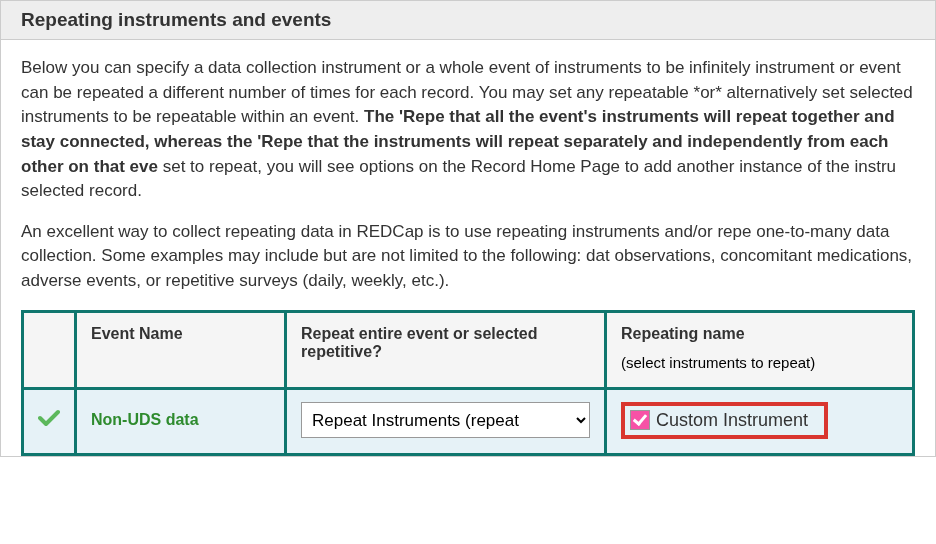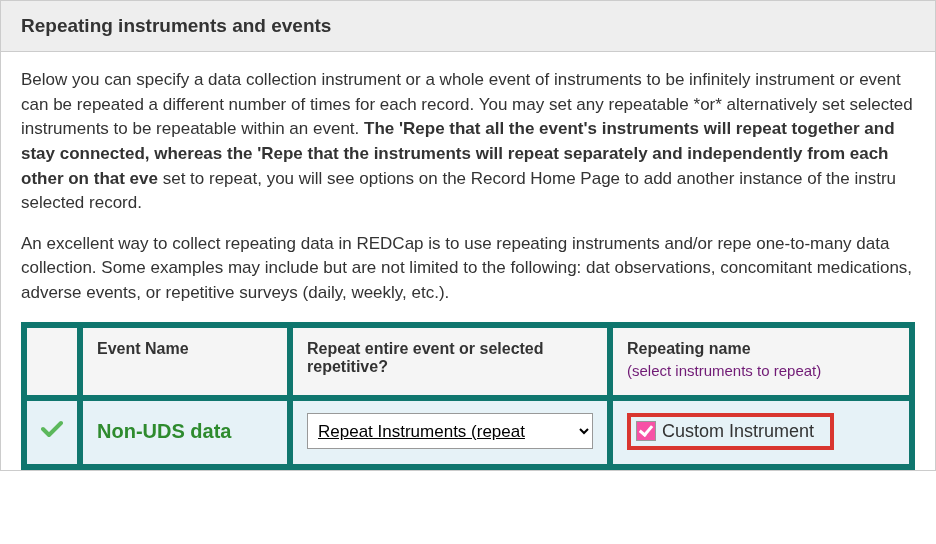--- a/index.html
+++ b/index.html
@@ -12,83 +12,82 @@
     width: 936px;
     height: 544px;
     overflow: hidden;
   }
   .panel {
     border: 1px solid #ccc;
   }
   .panel-header {
     background: #eee;
     border-bottom: 1px solid #ccc;
-    padding: 14px 20px;
+    padding: 8px 20px;
     font-size: 19px;
     font-weight: 700;
     color: #333;
   }
   .panel-body {
     padding: 16px 20px 0 20px;
   }
   .panel-body p {
     margin: 0 0 16px 0;
     line-height: 1.45;
     font-size: 17px;
   }
   .bold { font-weight: 700; }
   table.rep-table {
     border-collapse: collapse;
     width: 100%;
     margin-top: 8px;
   }
   table.rep-table th, table.rep-table td {
-    border: 6px solid #0f766e;
+    border: 3px solid #0f766e;
     text-align: left;
     vertical-align: top;
   }
   table.rep-table th {
     background: #f5f5f5;
     font-weight: 700;
     font-size: 16px;
     padding: 12px 14px 16px 14px;
   }
   table.rep-table th .subhead {
     display: block;
     font-weight: 400;
-    color: #701a75;
+    color: #000000;
     font-size: 15px;
-    margin-top: 4px;
+    margin-top: 11px;
   }
   table.rep-table td {
     background: #e6f2f7;
     padding: 12px 14px 14px 14px;
     vertical-align: middle;
   }
   .col-check { width: 46px; }
   .col-event { width: 210px; }
   .col-repeat { width: 320px; }
   .event-link {
     color: #2e8b2e;
     font-weight: 700;
-    font-size: 20px;
+    font-size: 16px;
     text-decoration: none;
   }
   .check-icon {
     display: inline-block;
     vertical-align: middle;
   }
   select.repeat-select {
     width: 100%;
     font-size: 17px;
     padding: 6px 6px;
     border: 1px solid #999;
     background: #fff;
     height: 36px;
-    text-decoration: underline;
   }
   .instr-box {
     display: inline-flex;
     align-items: center;
     border: 4px solid #d9362f;
     padding: 4px 16px 4px 5px;
   }
   .instr-checkbox {
     appearance: none;
     width: 20px;

